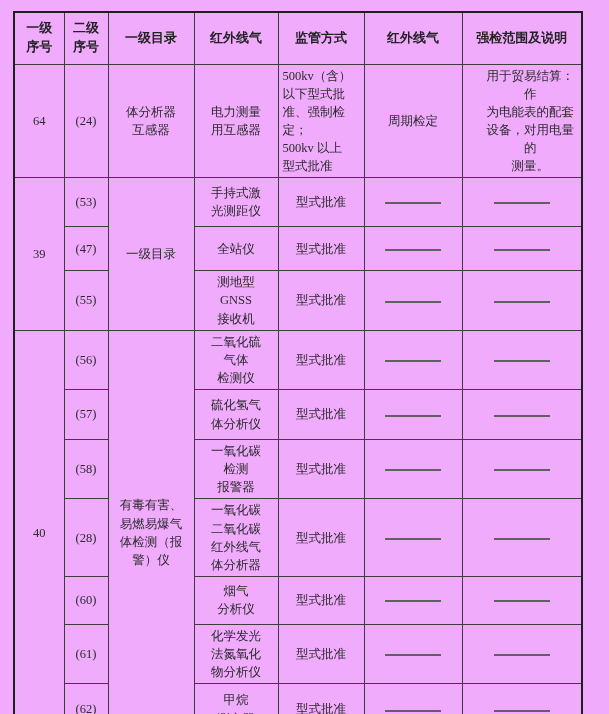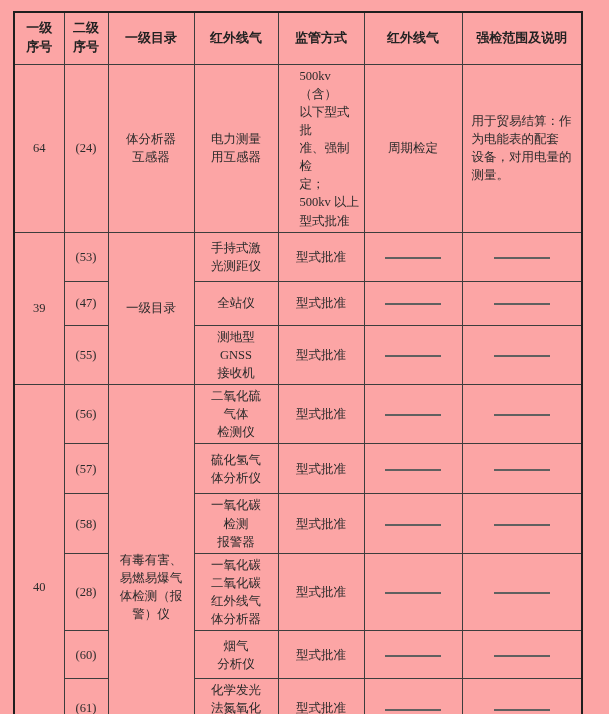--- a/index.html
+++ b/index.html
@@ -5,21 +5,21 @@
   html, body {
     margin: 0;
     padding: 0;
     background: #ffffff;
     font-family: "Liberation Serif", serif;
   }
   .page {
     position: relative;
     width: 609px;
     height: 714px;
-    background: #fca5a5;
+    background: #f0abfc;
     overflow: hidden;
   }
   table.catalog {
     position: absolute;
     left: 13px;
     top: 11px;
     width: 568px;
     border-collapse: collapse;
     table-layout: fixed;
     border: 2px solid #1f1f1f;
@@ -36,26 +36,26 @@
     overflow: hidden;
   }
   th {
     font-family: "Liberation Sans", sans-serif;
     font-size: 13px;
     font-weight: bold;
     color: #222222;
   }
   td.sup-left {
     text-align: left;
+    padding-left: 4px;
+    padding-right: 2px;
+  }
+  td.scope-left {
+    text-align: center;
     padding-left: 21px;
-    padding-right: 2px;
-  }
-  td.scope-left {
-    text-align: left;
-    padding-left: 9px;
     padding-right: 4px;
     border-radius: 14px;
   }
   .dash {
     display: inline-block;
     width: 56px;
     height: 0;
     border-top: 2px solid #606060;
     vertical-align: middle;
   }

